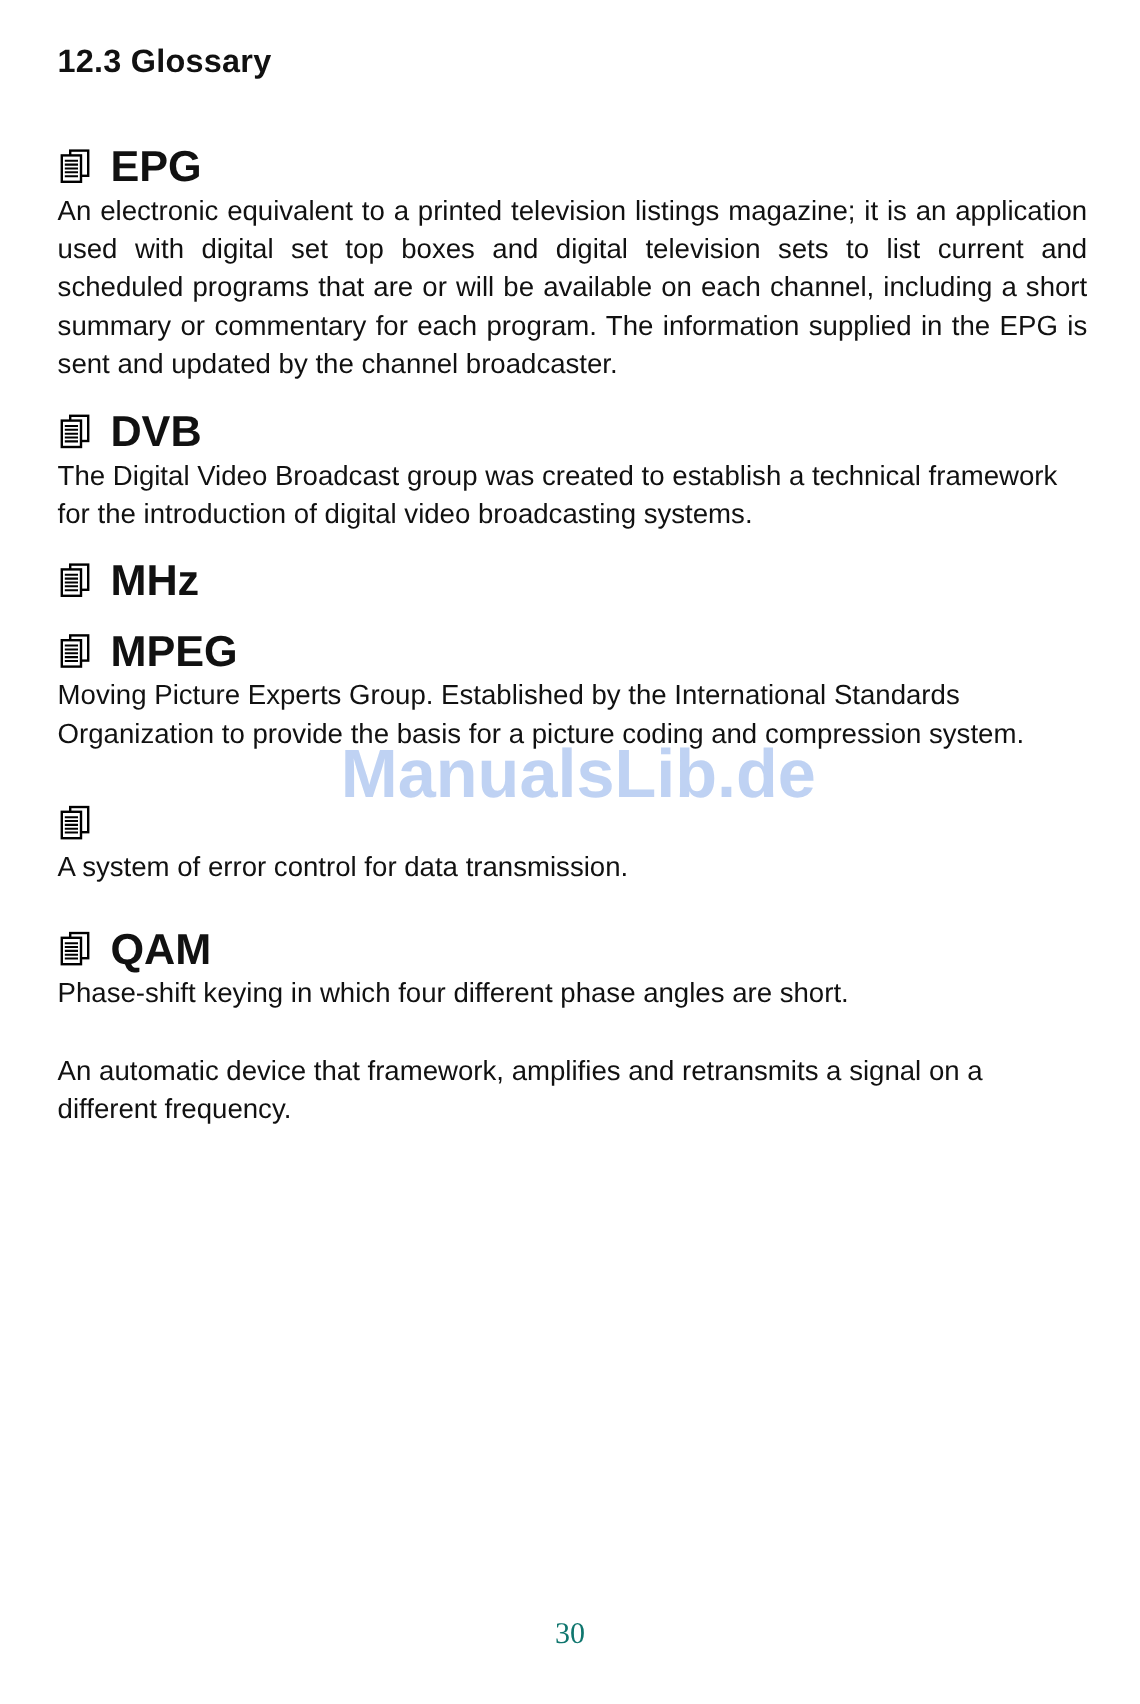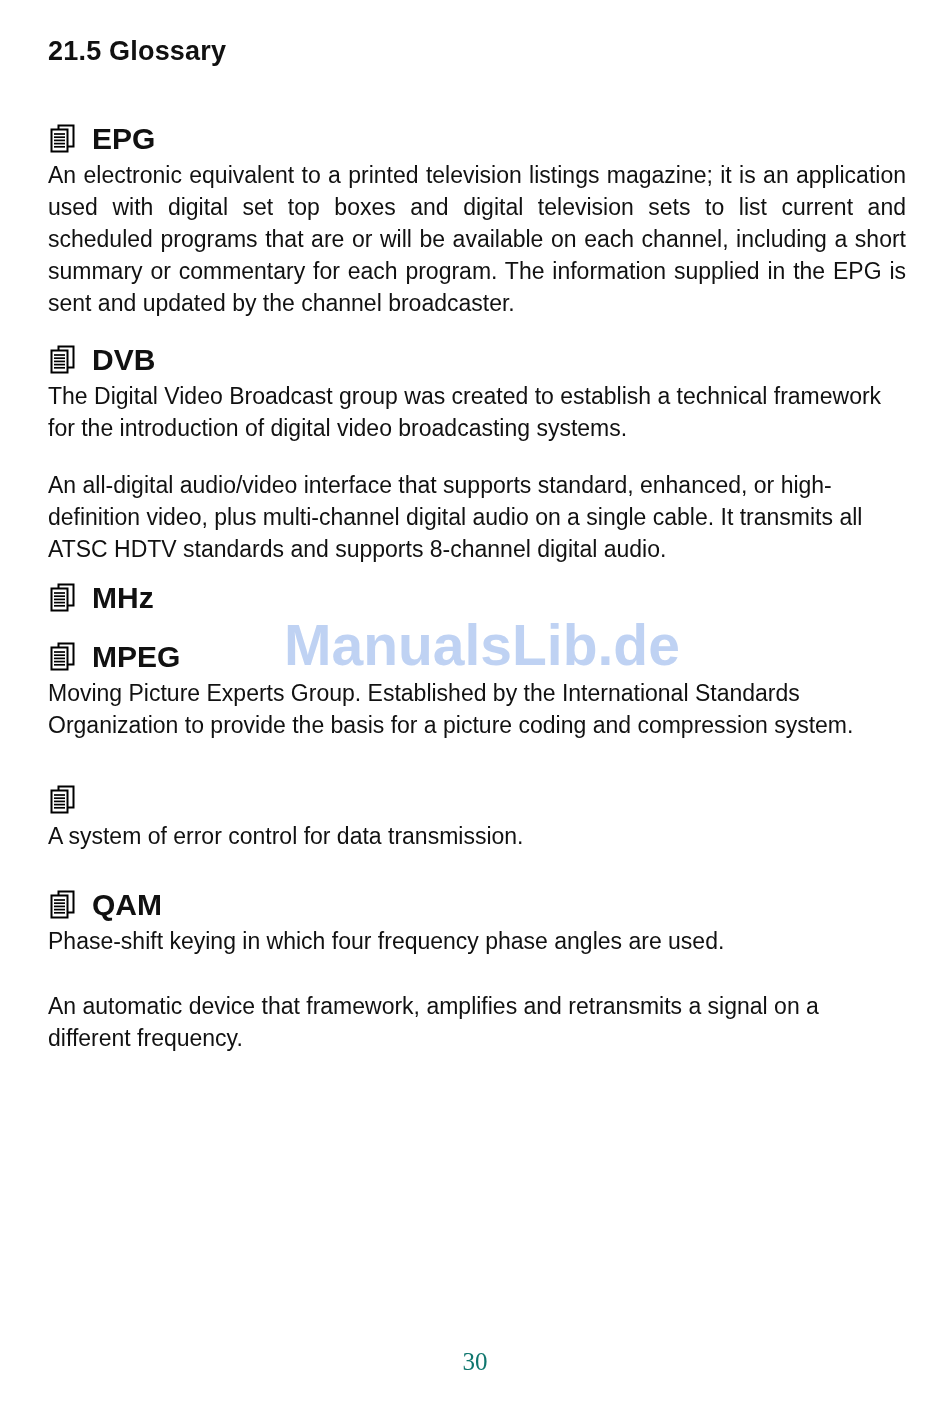--- a/index.html
+++ b/index.html
@@ -32,21 +32,21 @@
   .section:nth-of-type(6) { margin-top: 44px; }
   .section:nth-of-type(7) { margin-top: 38px; }
   .section:nth-of-type(8) { margin-top: 33px; }
   .head {
     display: flex;
     align-items: center;
     gap: 14px;
     height: 30px;
   }
   .icon { width: 30px; height: 30px; flex: 0 0 auto; }
-  .term { font-size: 30px; font-weight: bold; line-height: 30px; }
+  .term { font-size: 36px; font-weight: bold; line-height: 30px; }
   .term.regular { font-weight: normal; }
   .def {
     margin-top: 5px;
     font-size: 23px;
     line-height: 32px;
   }
   .def.justify { text-align: justify; }
   .watermark {
     position: absolute;
     left: 284px;
@@ -70,21 +70,21 @@
     font-family: "Liberation Serif", serif;
     font-size: 25px;
     color: #0f766e;
   }
 </style>
 </head>
 <body>
 
 <div class="page">
 
-  <div class="doc-title">21.5 Glossary</div>
+  <div class="doc-title">12.3 Glossary</div>
 
   <div class="content">
   <div class="section">
     <div class="head">
       <svg class="icon" viewBox="0 0 30 30" xmlns="http://www.w3.org/2000/svg">
         <rect x="10.5" y="1.5" width="15" height="21" fill="#ffffff" stroke="#000000" stroke-width="2"></rect>
         <rect x="3.5" y="5.5" width="16" height="22" fill="#ffffff" stroke="#000000" stroke-width="2"></rect>
         <line x1="6" y1="10" x2="17" y2="10" stroke="#000000" stroke-width="1.7"></line>
         <line x1="6" y1="13.2" x2="17" y2="13.2" stroke="#000000" stroke-width="1.7"></line>
         <line x1="6" y1="16.4" x2="17" y2="16.4" stroke="#000000" stroke-width="1.7"></line>
@@ -106,21 +106,20 @@
         <line x1="6" y1="16.4" x2="17" y2="16.4" stroke="#000000" stroke-width="1.7"></line>
         <line x1="6" y1="19.6" x2="17" y2="19.6" stroke="#000000" stroke-width="1.7"></line>
         <line x1="6" y1="22.8" x2="17" y2="22.8" stroke="#000000" stroke-width="1.7"></line>
       </svg>
       <span class="term">DVB</span>
     </div>
     <div class="def">The Digital Video Broadcast group was created to establish a technical framework for the introduction of digital video broadcasting systems.</div>
   </div>
 
   <div class="section">
-    <div class="def">An all-digital audio/video interface that supports standard, enhanced, or high-definition video, plus multi-channel digital audio on a single cable. It transmits all ATSC HDTV standards and supports 8-channel digital audio.</div>
   </div>
 
   <div class="section">
     <div class="head">
       <svg class="icon" viewBox="0 0 30 30" xmlns="http://www.w3.org/2000/svg">
         <rect x="10.5" y="1.5" width="15" height="21" fill="#ffffff" stroke="#000000" stroke-width="2"></rect>
         <rect x="3.5" y="5.5" width="16" height="22" fill="#ffffff" stroke="#000000" stroke-width="2"></rect>
         <line x1="6" y1="10" x2="17" y2="10" stroke="#000000" stroke-width="1.7"></line>
         <line x1="6" y1="13.2" x2="17" y2="13.2" stroke="#000000" stroke-width="1.7"></line>
         <line x1="6" y1="16.4" x2="17" y2="16.4" stroke="#000000" stroke-width="1.7"></line>
@@ -168,21 +167,21 @@
         <rect x="10.5" y="1.5" width="15" height="21" fill="#ffffff" stroke="#000000" stroke-width="2"></rect>
         <rect x="3.5" y="5.5" width="16" height="22" fill="#ffffff" stroke="#000000" stroke-width="2"></rect>
         <line x1="6" y1="10" x2="17" y2="10" stroke="#000000" stroke-width="1.7"></line>
         <line x1="6" y1="13.2" x2="17" y2="13.2" stroke="#000000" stroke-width="1.7"></line>
         <line x1="6" y1="16.4" x2="17" y2="16.4" stroke="#000000" stroke-width="1.7"></line>
         <line x1="6" y1="19.6" x2="17" y2="19.6" stroke="#000000" stroke-width="1.7"></line>
         <line x1="6" y1="22.8" x2="17" y2="22.8" stroke="#000000" stroke-width="1.7"></line>
       </svg>
       <span class="term">QAM</span>
     </div>
-    <div class="def">Phase-shift keying in which four frequency phase angles are used.</div>
+    <div class="def">Phase-shift keying in which four different phase angles are short.</div>
   </div>
 
   <div class="section">
     <div class="def">An automatic device that framework, amplifies and retransmits a signal on a different frequency.</div>
   </div>
 </div>
 
   <div class="watermark">ManualsLib.de</div>
 
   <div class="pagenum">30</div>

